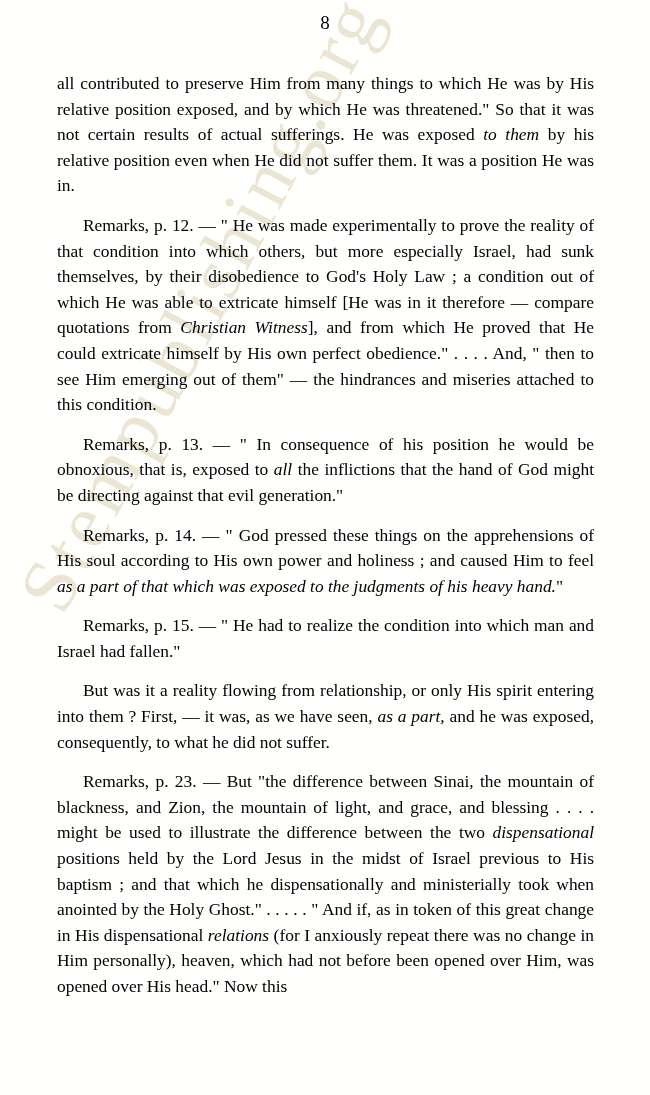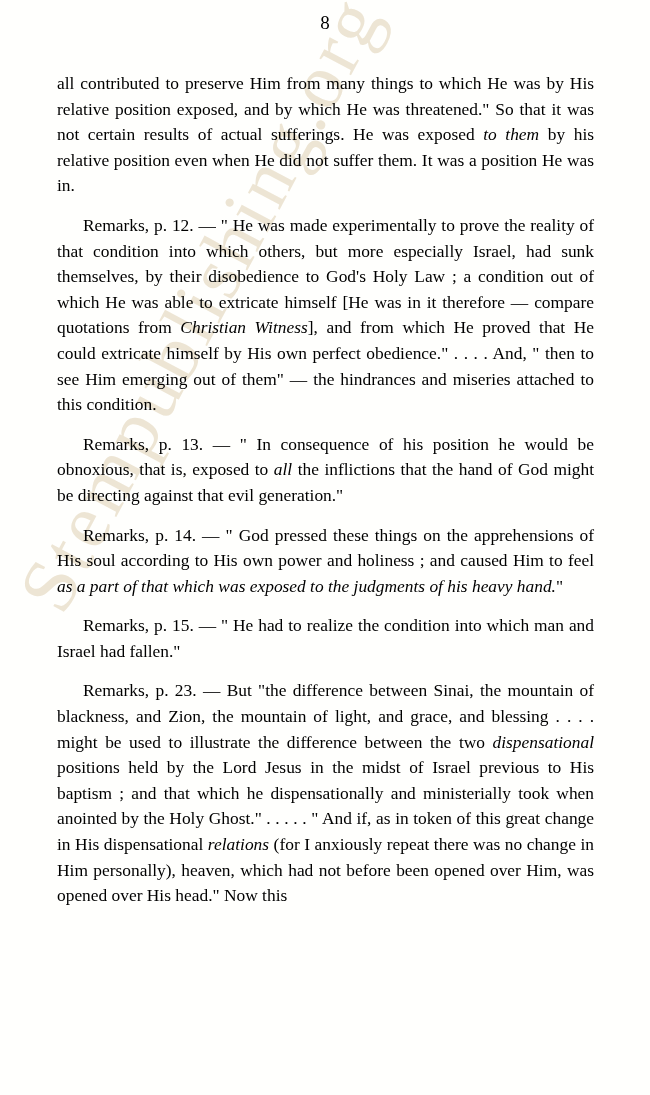--- a/index.html
+++ b/index.html
@@ -81,16 +81,17 @@
   </div>
 
   <div class="page-number">8</div>
 
   <div class="body-text">
       <p class=""><span>all contributed to preserve Him from many things to which He was by His relative position exposed, and by which He was threatened."  So that it was not certain results of actual sufferings.  He was exposed </span><span class="italic">to them</span><span> by his relative position even when He did not suffer them.   It was a position He was in.</span></p>
       <p class="indent"><span>Remarks, p. 12. — " He was made experimentally to prove the reality of that condition into which others, but more especially Israel, had sunk themselves, by their disobedience to God's Holy Law ; a condition out of which He was able to extricate himself [He was in it therefore — compare quotations from </span><span class="italic">Christian Witness</span><span>], and from which He proved that He could extricate himself by His own perfect obedience." . . . .  And, " then to see Him emerging out of them" — the hindrances and miseries attached to this condition.</span></p>
       <p class="indent"><span>Remarks, p. 13. — " In consequence of his position he would be obnoxious, that is, exposed to </span><span class="italic">all</span><span> the inflictions that the hand of God might be directing against that evil generation."</span></p>
       <p class="indent"><span>Remarks, p. 14. — " God pressed these things on the apprehensions of His soul according to His own power and holiness ; and caused Him to feel </span><span class="italic">as a part of that which was exposed to the judgments of his heavy hand.</span><span>"</span></p>
       <p class="indent"><span>Remarks, p. 15. — " He had to realize the condition into which man and Israel had fallen."</span></p>
+      <p class="indent"><span>But was it a reality flowing from relationship, or only His spirit entering into them ?   First, — it was, as we have seen, </span><span class="italic">as a part,</span><span> and he was exposed, consequently, to what he did not suffer.</span></p>
       <p class="indent"><span>Remarks, p. 23. — But "the difference between Sinai, the mountain of blackness, and Zion, the mountain of light, and grace, and blessing . . . . might be used to illustrate the difference between the two </span><span class="italic">dispensational</span><span> positions held by the Lord Jesus in the midst of Israel previous to His baptism ; and that which he dispensationally and ministerially took when anointed by the Holy Ghost." . . . . . " And if, as in token of this great change in His dispensational </span><span class="italic">relations</span><span> (for I anxiously repeat there was no change in Him personally), heaven, which had not before been opened over Him, was opened over His head."   Now this</span></p>
     </div>
 
 </div>
 
 </body></html>

